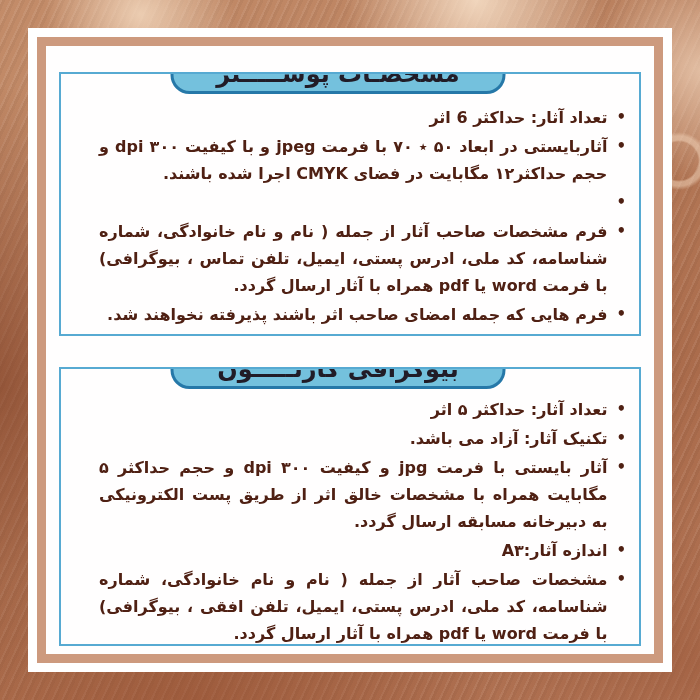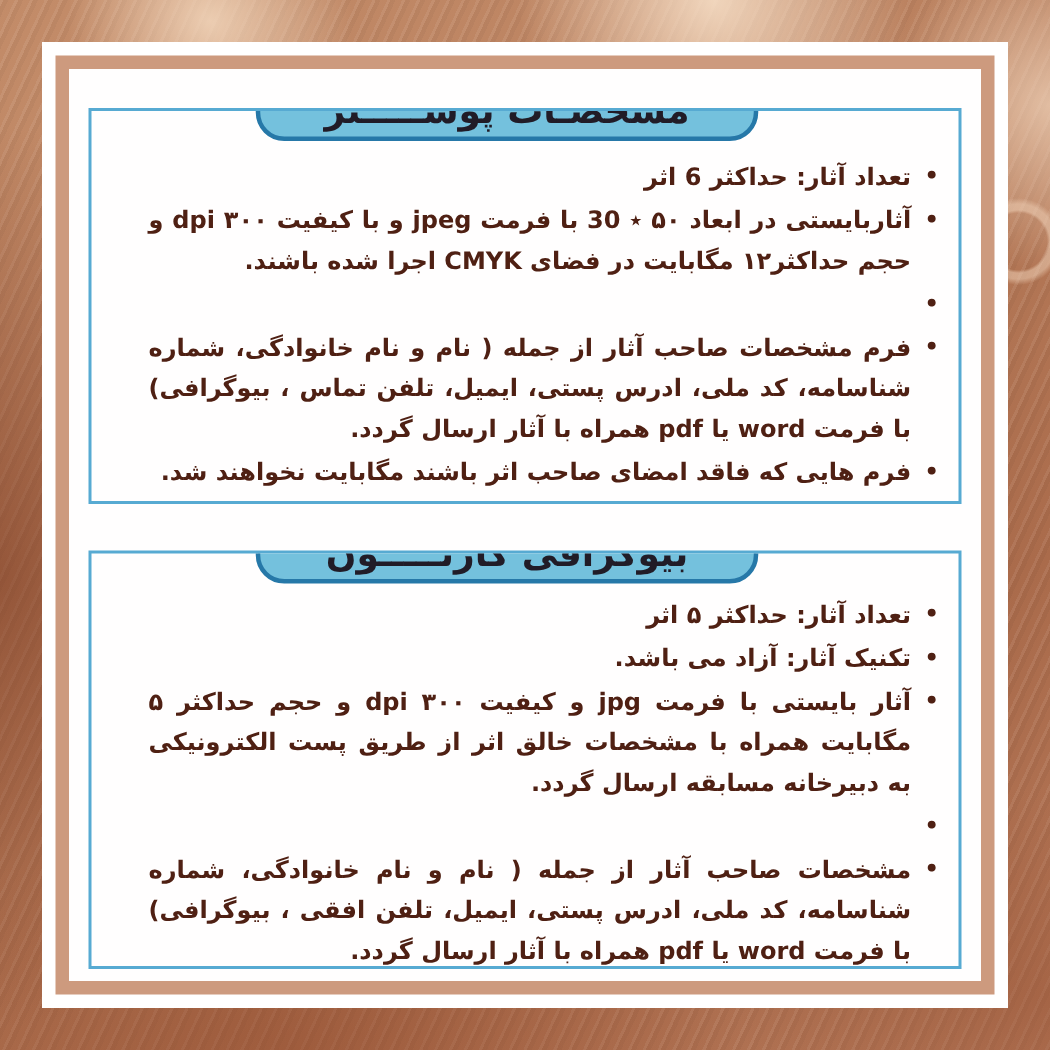--- a/index.html
+++ b/index.html
@@ -90,32 +90,32 @@
         <div class="pill">
           <span>مشخصـات پوســـــتر</span>
         </div>
         <div class="items">
           <div class="item">
             <span class="bullet">•</span>
             <div class="item-text">تعداد آثار: حداکثر 6 اثر</div>
           </div>
           <div class="item">
             <span class="bullet">•</span>
-            <div class="item-text">آثاربایستی در ابعاد ۵۰ ٭ 30 با فرمت jpeg و با کیفیت ۳۰۰ dpi و حجم حداکثر۱۲ مگابایت در فضای CMYK اجرا شده باشند.</div>
+            <div class="item-text">آثاربایستی در ابعاد ۵۰ ٭ ۷۰ با فرمت jpeg و با کیفیت ۳۰۰ dpi و حجم حداکثر۱۲ مگابایت در فضای CMYK اجرا شده باشند.</div>
           </div>
           <div class="item">
             <span class="bullet">•</span>
           </div>
           <div class="item">
             <span class="bullet">•</span>
             <div class="item-text">فرم مشخصات صاحب آثار از جمله ( نام و نام خانوادگی، شماره شناسامه، کد ملی، ادرس پستی، ایمیل، تلفن تماس ، بیوگرافی)  با فرمت word یا pdf همراه با آثار ارسال گردد.</div>
           </div>
           <div class="item">
             <span class="bullet">•</span>
-            <div class="item-text">فرم هایی که فاقد امضای صاحب اثر باشند مگابایت نخواهند شد.</div>
+            <div class="item-text">فرم هایی که جمله امضای صاحب اثر باشند پذیرفته نخواهند شد.</div>
           </div>
         </div>
       </div>
 
       <div class="section section-cartoon">
         <div class="pill">
           <span>بیوگرافی کارتـــــون</span>
         </div>
         <div class="items">
           <div class="item">
@@ -125,20 +125,21 @@
           <div class="item">
             <span class="bullet">•</span>
             <div class="item-text">تکنیک آثار: آزاد می باشد.</div>
           </div>
           <div class="item">
             <span class="bullet">•</span>
             <div class="item-text">آثار بایستی با فرمت jpg و کیفیت ۳۰۰ dpi و حجم حداکثر ۵ مگابایت همراه با مشخصات خالق اثر از طریق پست الکترونیکی به دبیرخانه مسابقه ارسال گردد.</div>
           </div>
           <div class="item">
             <span class="bullet">•</span>
+            <div class="item-text">اندازه آثار:A۳</div>
           </div>
           <div class="item">
             <span class="bullet">•</span>
             <div class="item-text">مشخصات صاحب آثار از جمله ( نام و نام خانوادگی، شماره شناسامه، کد ملی، ادرس پستی، ایمیل، تلفن افقی ، بیوگرافی) با فرمت word یا pdf همراه با آثار ارسال گردد.</div>
           </div>
 
         </div>
       </div>
 
     </div>

